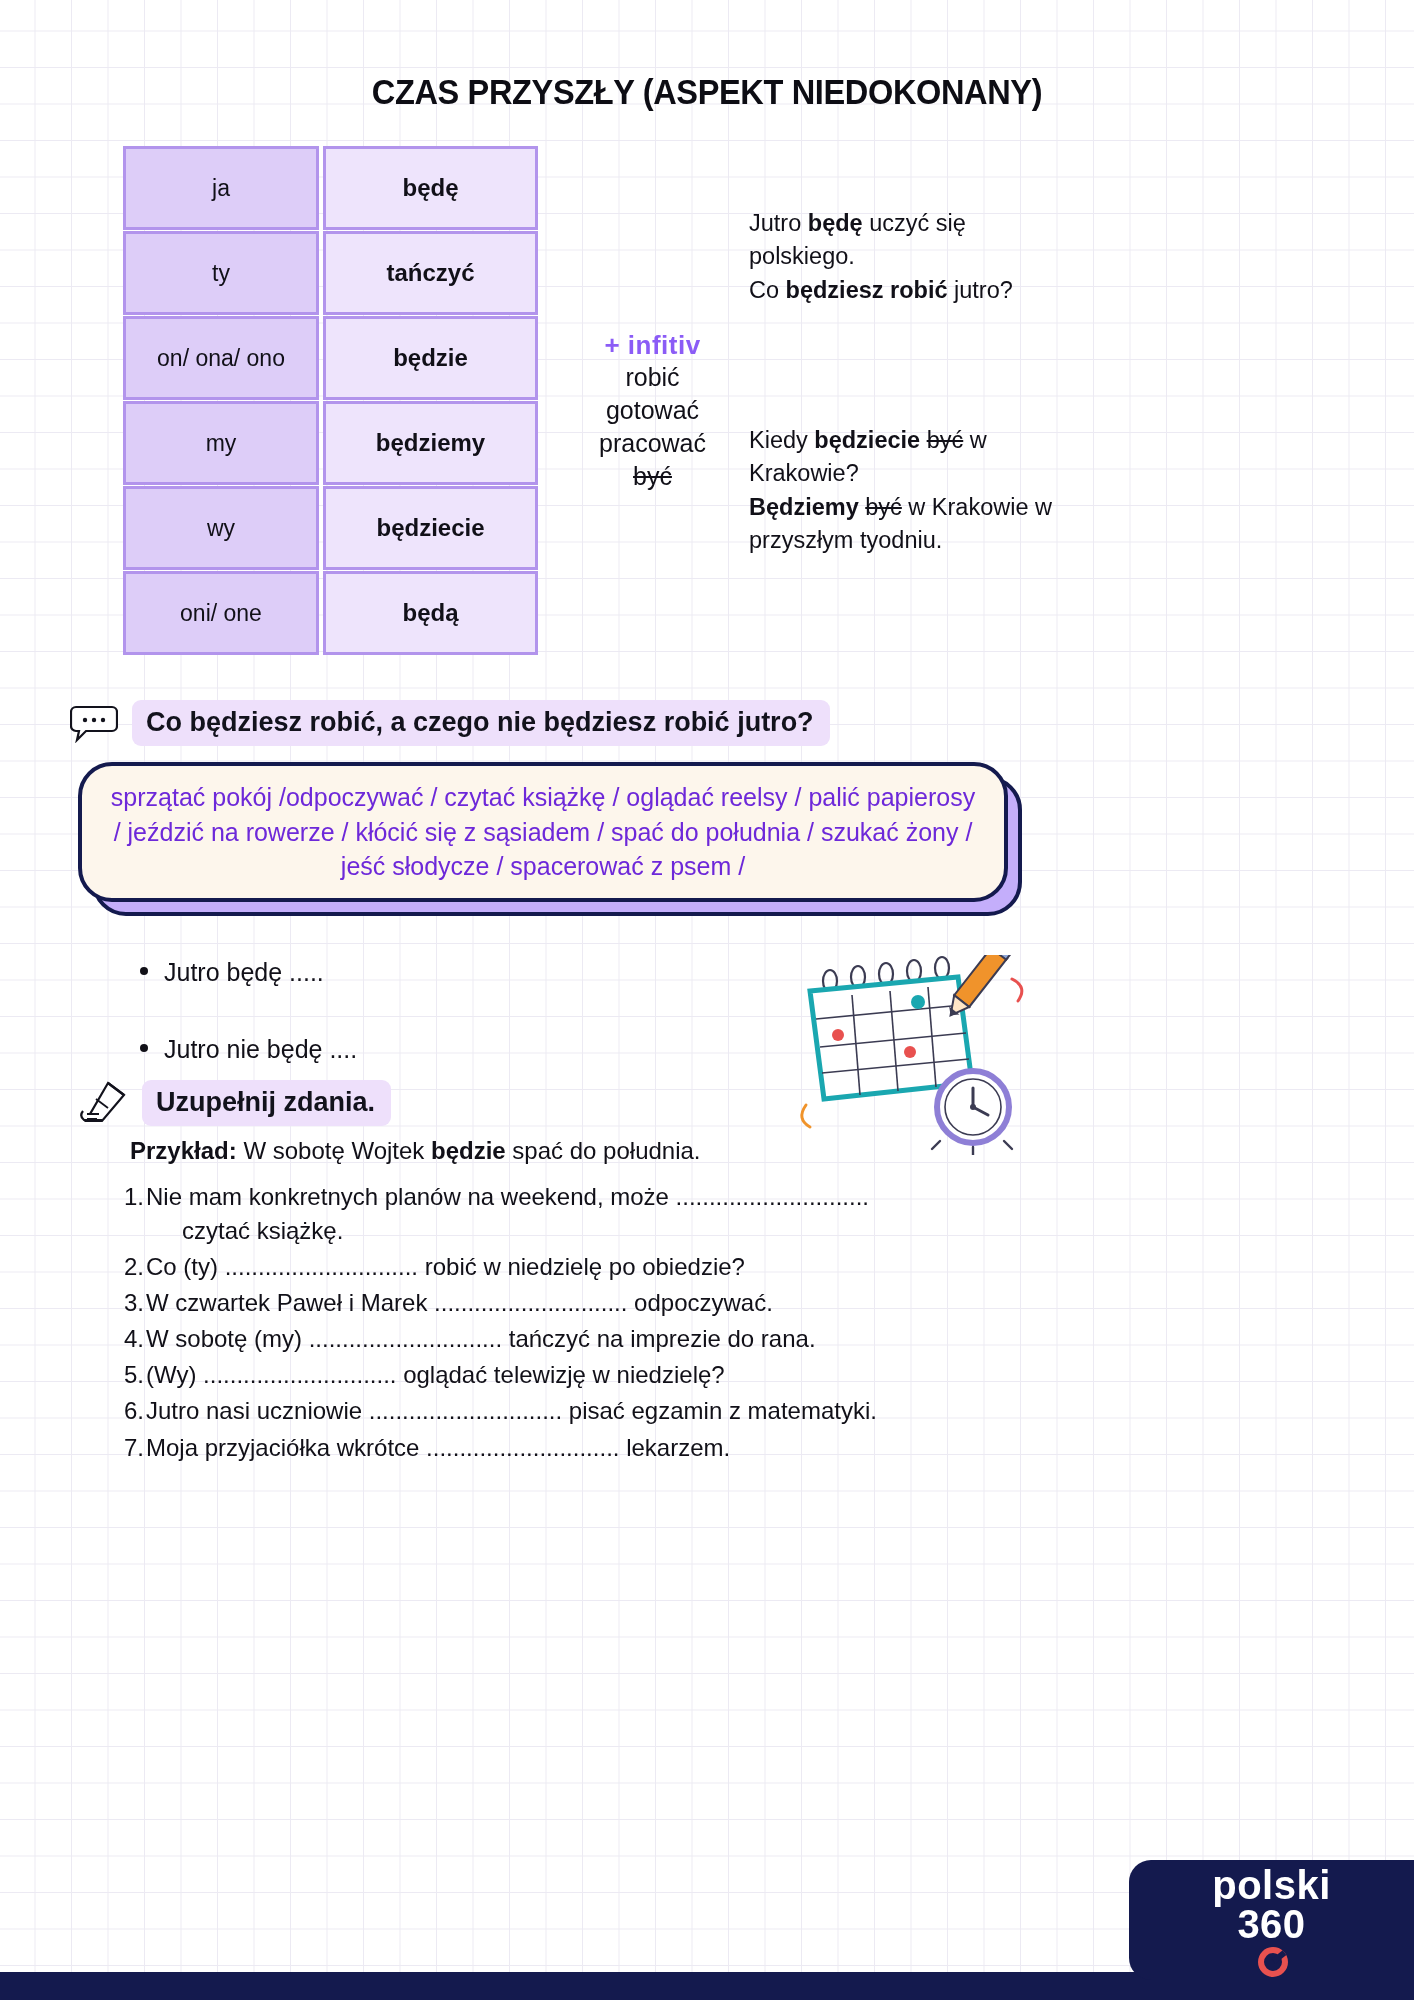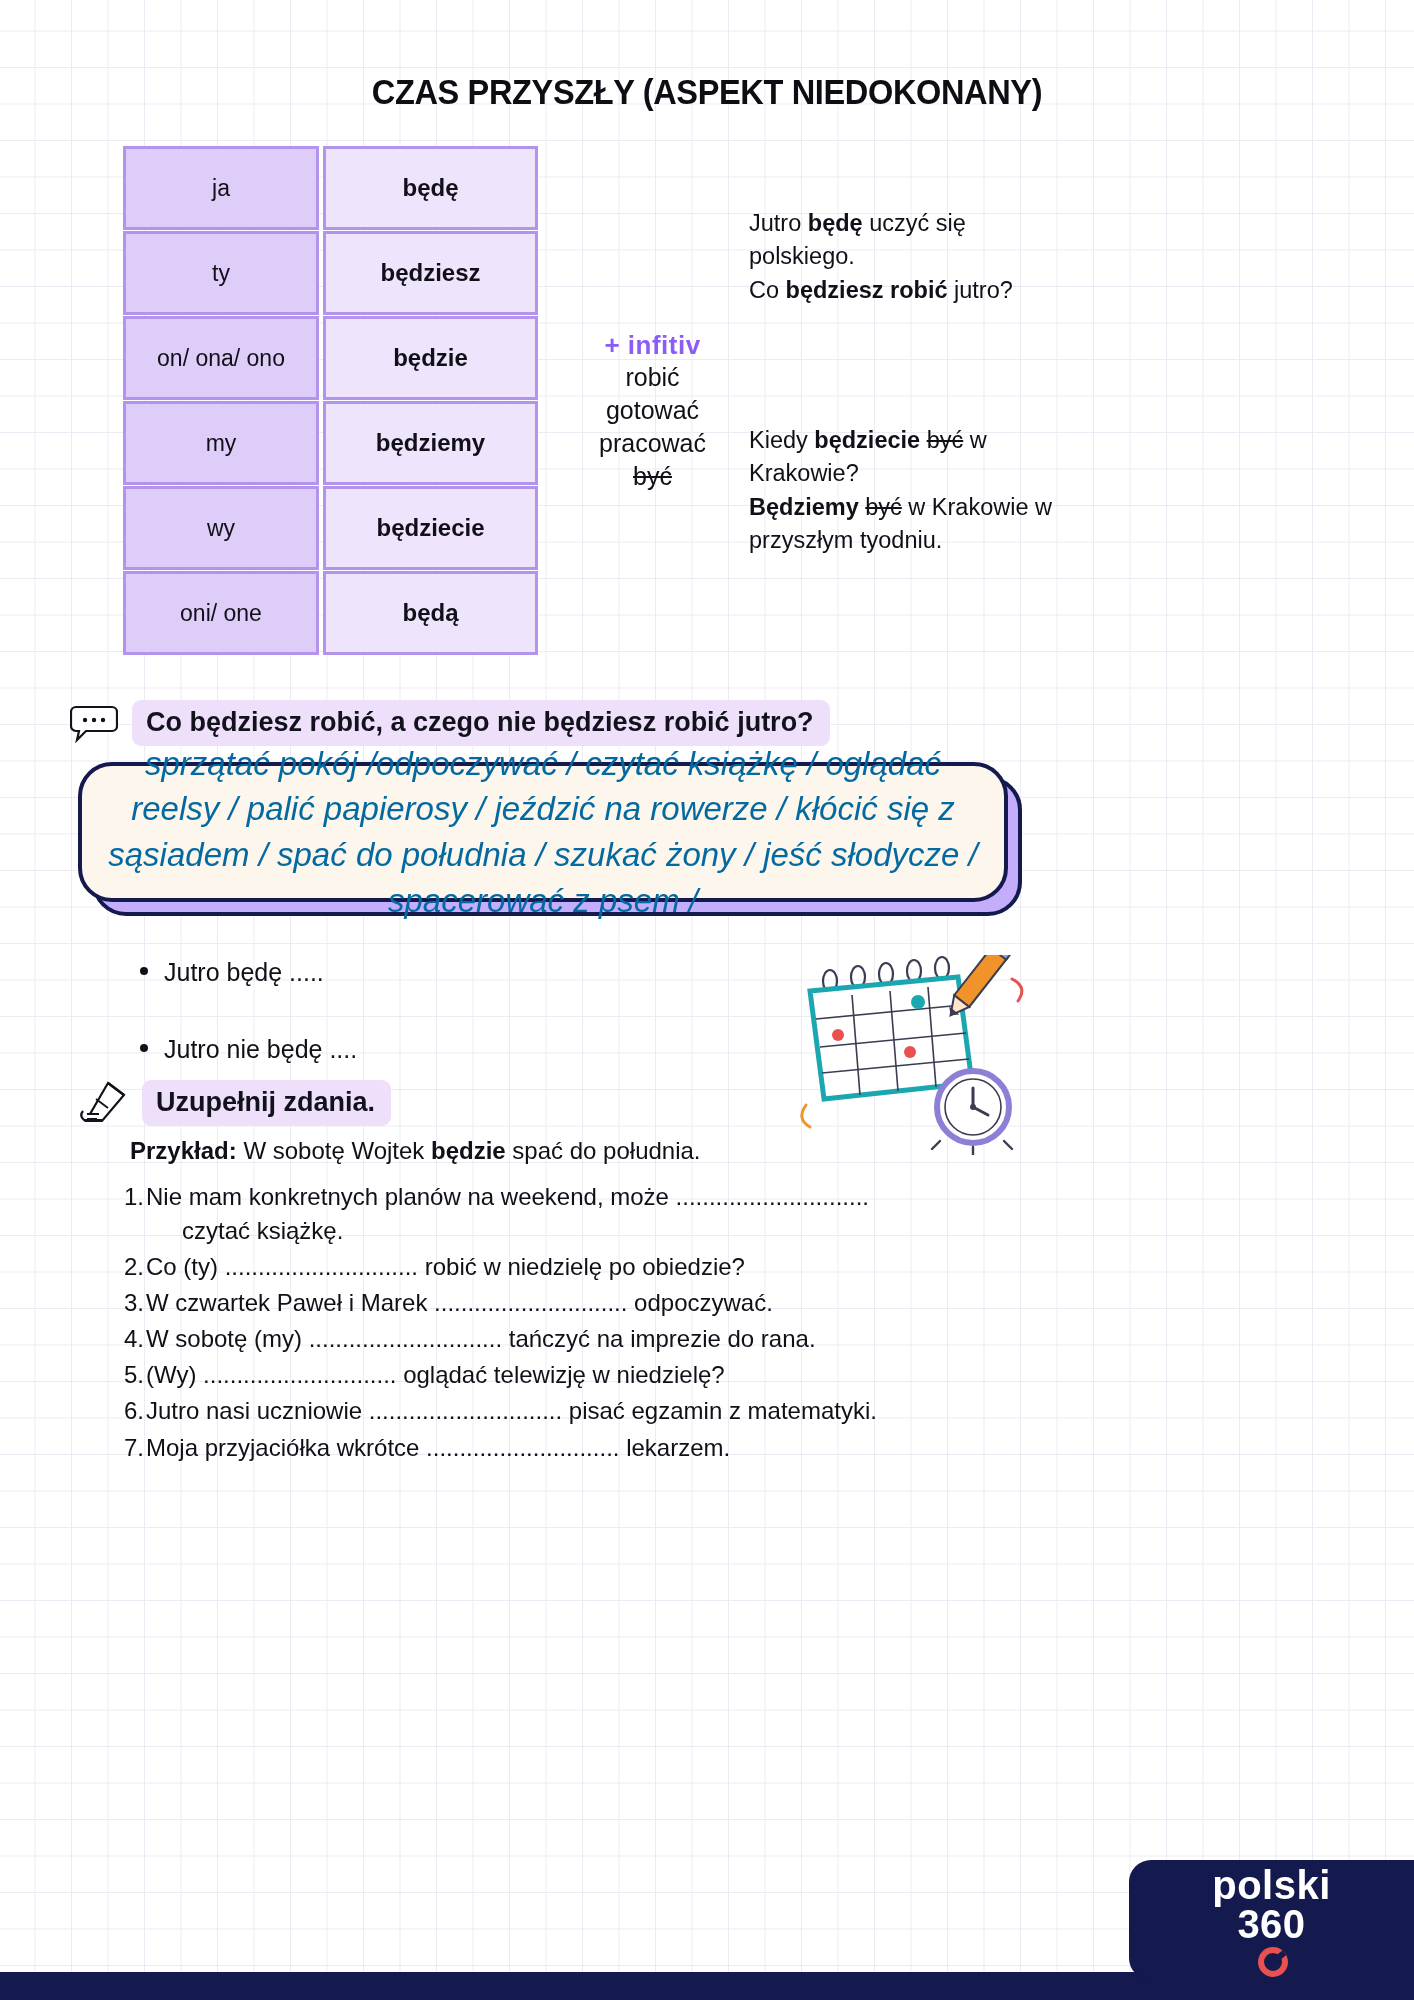--- a/index.html
+++ b/index.html
@@ -153,25 +153,24 @@
     width: 930px; height: 140px;
     background: #fdf6ec;
     border: 4px solid #141a4e;
     border-radius: 34px;
     display: flex;
     align-items: center;
     justify-content: center;
     padding: 0 24px;
   }
   #wordbank-text {
-    font-size: 33px;
+    font-size: 25px;
     line-height: 1.38;
-    color: #0369a1;
+    color: #6d28d9;
     text-align: center;
-    font-style: italic;
   }
 
   
   #bullets {
     position: absolute;
     top: 945px;
     left: 140px;
     width: 500px;
   }
   .bullet-row {
@@ -286,21 +285,21 @@
 
   <div id="title">CZAS PRZYSZŁY (ASPEKT NIEDOKONANY)</div>
 
   <div id="conj-table">
     <div class="cell pron">ja</div>
     <div class="cell gap"></div>
     <div class="cell form">będę</div>
 
     <div class="cell pron">ty</div>
     <div class="cell gap"></div>
-    <div class="cell form">będziesz</div>
+    <div class="cell form">tańczyć</div>
 
     <div class="cell pron">on/ ona/ ono</div>
     <div class="cell gap"></div>
     <div class="cell form">będzie</div>
 
     <div class="cell pron">my</div>
     <div class="cell gap"></div>
     <div class="cell form">będziemy</div>
 
     <div class="cell pron">wy</div>

